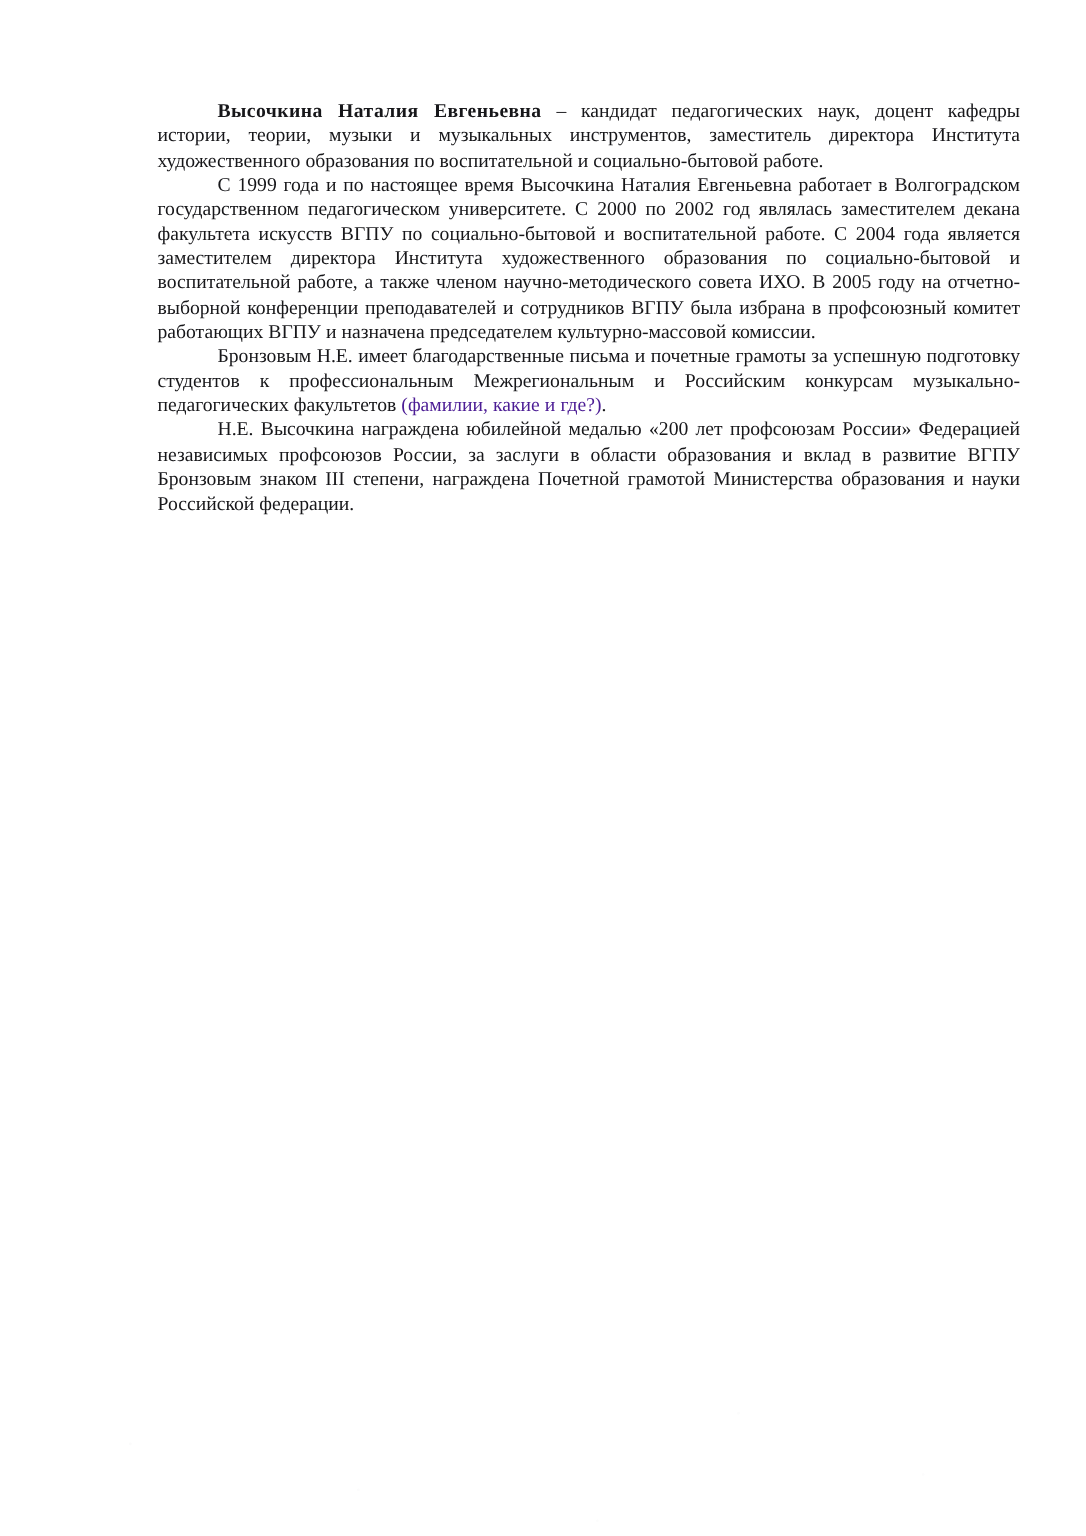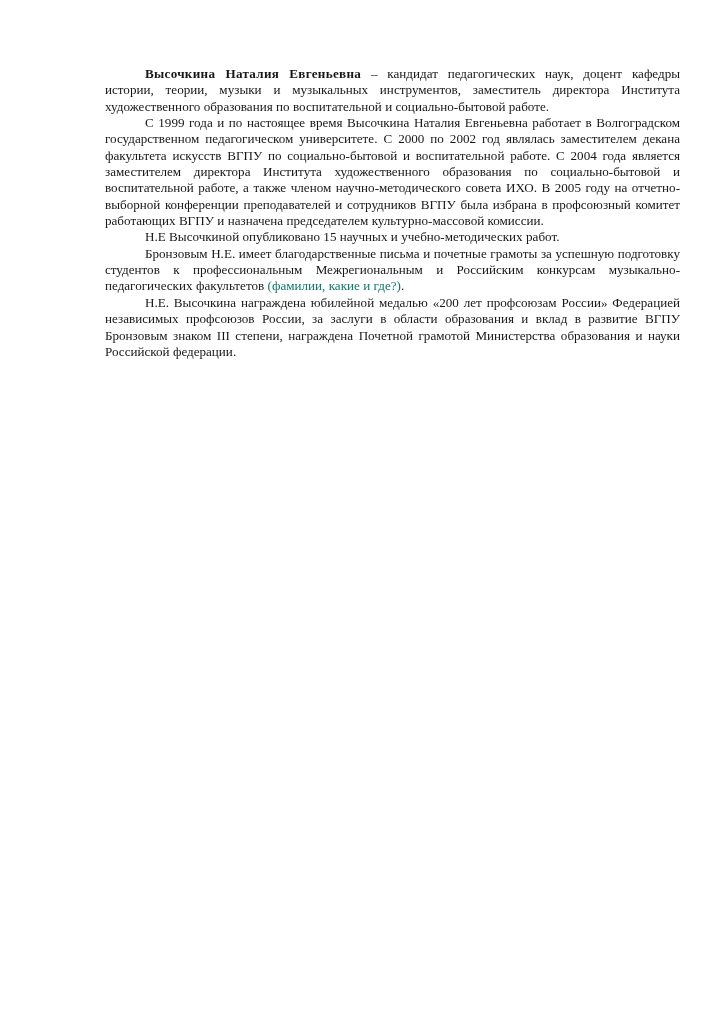--- a/index.html
+++ b/index.html
@@ -47,21 +47,21 @@
   p.para:last-child {
     text-align: justify;
   }
 
   .name-bold {
     font-weight: bold;
     letter-spacing: 0.3px;
   }
 
   .editorial-note {
-    color: #0f766e;
+    color: #4c1d95;
   }
 
   
   .scan-noise {
     position: absolute;
     left: 0;
     top: 0;
     width: 724px;
     height: 1024px;
     pointer-events: none;
@@ -79,21 +79,20 @@
 
 <div class="page">
 
   <div class="text-block">
 
     <p class="para"><span class="name-bold">Высочкина Наталия Евгеньевна</span><span> – кандидат педагогических наук, доцент кафедры истории, теории, музыки и музыкальных инструментов, заместитель директора Института художественного образования по воспитательной и социально-бытовой работе.</span></p>
 
     <p class="para">С 1999 года и по настоящее время Высочкина Наталия Евгеньевна работает  в Волгоградском государственном педагогическом университете.  С 2000 по 2002 год являлась заместителем декана факультета искусств ВГПУ по социально-бытовой  и воспитательной работе. С 2004 года является заместителем директора Института художественного образования по социально-бытовой и воспитательной работе, а также членом научно-методического совета ИХО. В 2005 году на отчетно-выборной конференции преподавателей и сотрудников ВГПУ была избрана в профсоюзный комитет работающих ВГПУ и назначена председателем культурно-массовой комиссии.</p>
 
 
-    <p class="para">Н.Е Высочкиной  опубликовано 15 научных и учебно-методических работ.</p>
 
     <p class="para"><span>Бронзовым Н.Е. имеет благодарственные письма и почетные грамоты за успешную подготовку студентов к профессиональным  Межрегиональным  и Российским конкурсам музыкально-педагогических факультетов </span><span class="editorial-note">(фамилии, какие и где?)</span><span>.</span></p>
 
     <p class="para">Н.Е. Высочкина награждена юбилейной медалью «200 лет профсоюзам России» Федерацией независимых профсоюзов России, за заслуги в области образования и вклад в развитие ВГПУ Бронзовым знаком III степени, награждена Почетной грамотой Министерства образования и науки Российской федерации.</p>
 
   </div>
 
   <div class="scan-noise"></div>
 
 </div>

